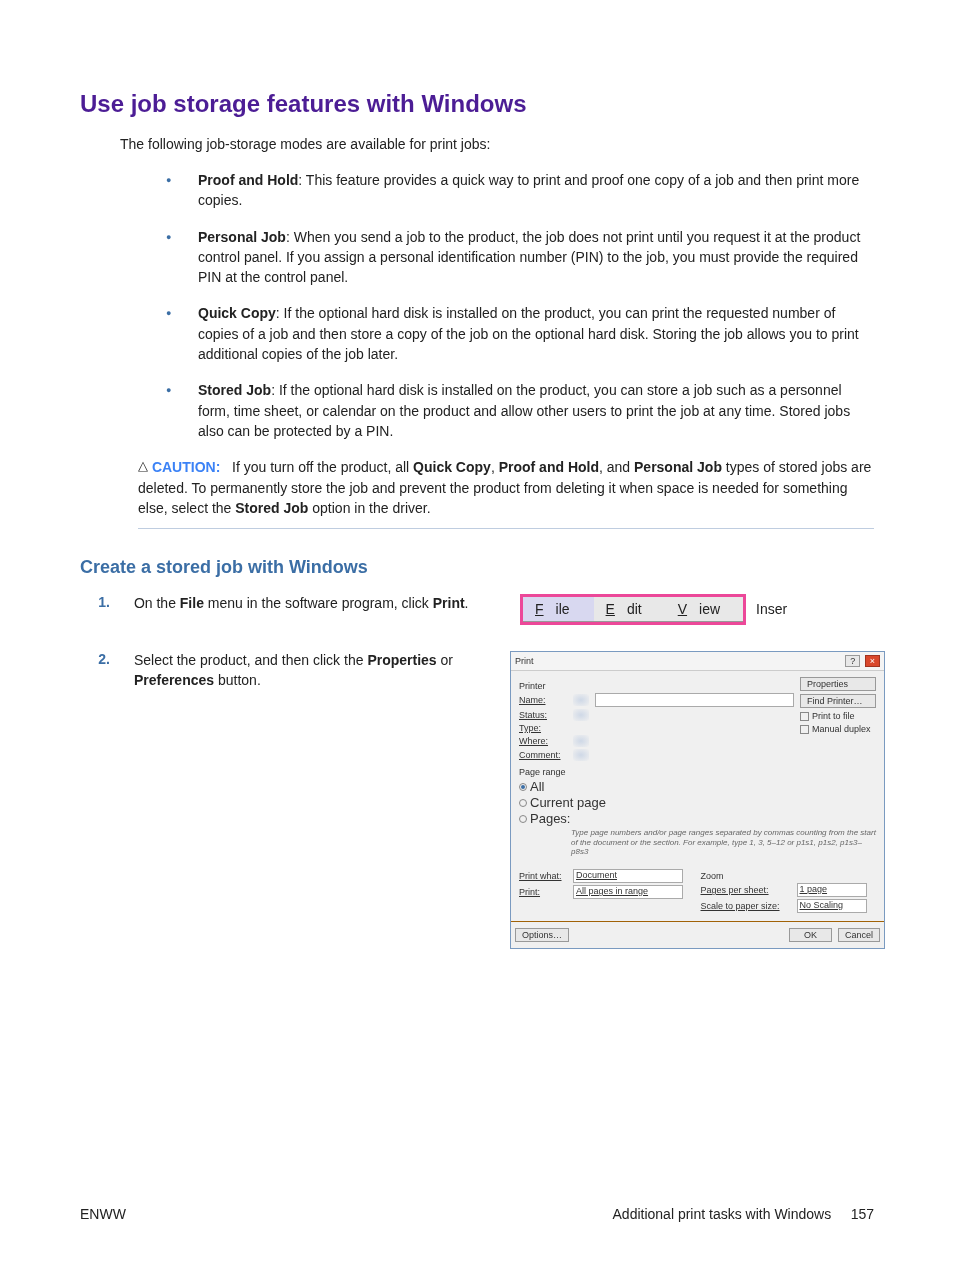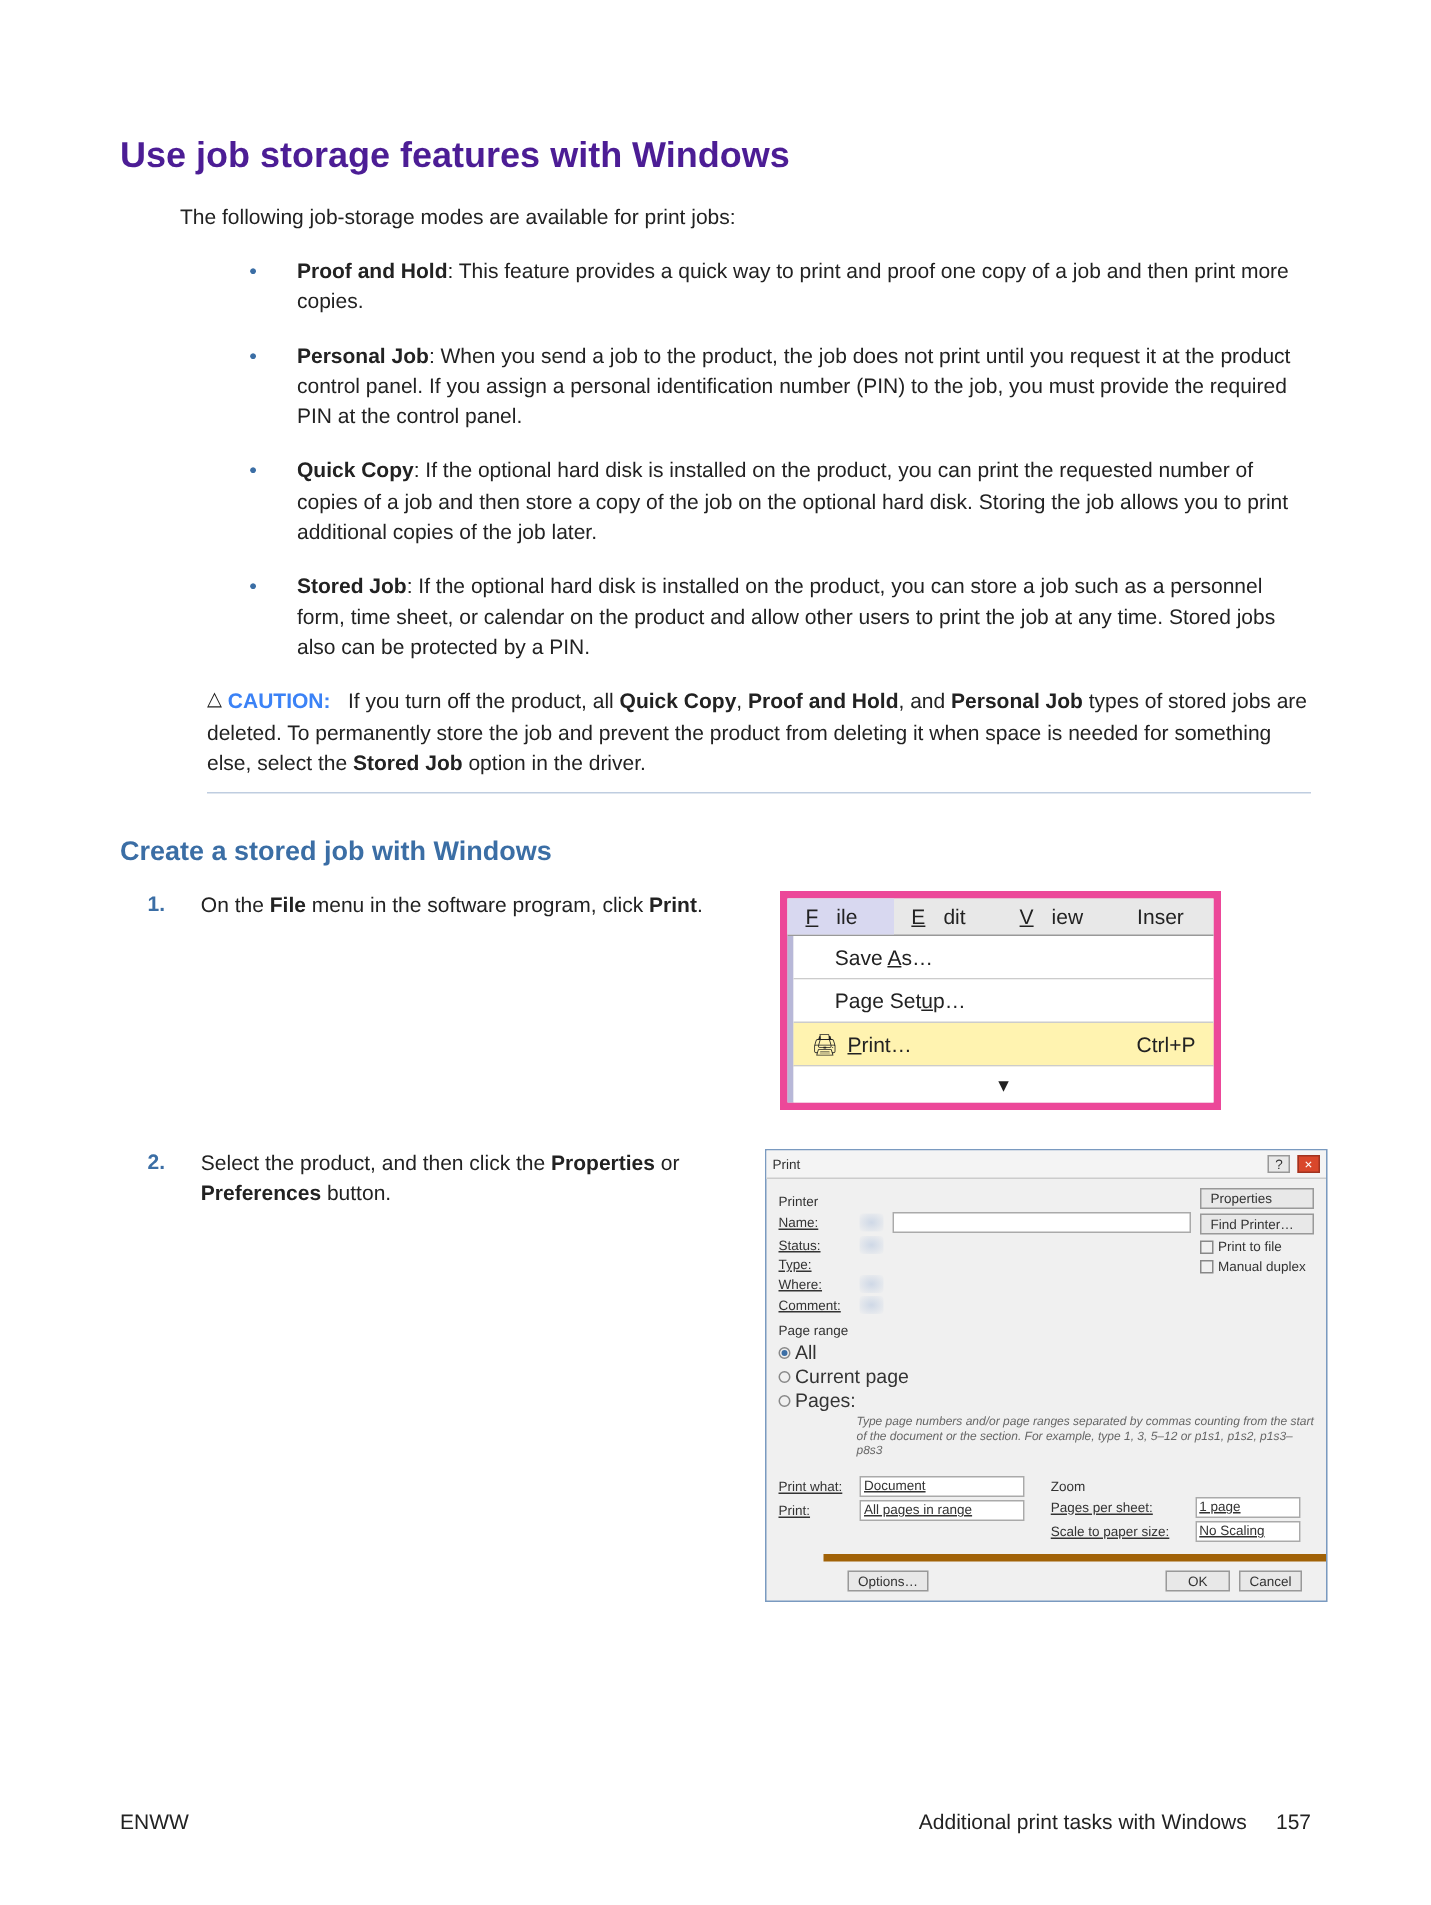--- a/index.html
+++ b/index.html
@@ -45,22 +45,22 @@
   }
   .caution-label { color: #3b82f6; font-weight: bold; }
   .steps-row { display: flex; margin-bottom: 26px; align-items: flex-start; }
   .step-text-col { flex: 0 0 430px; padding-right: 20px; }
   .step-img-col { flex: 0 0 370px; }
   .step-num { color: #3b6ea5; font-weight: bold; display:inline-block; width:30px; text-align:right; }
   .step-body { display:inline-block; width: 370px; vertical-align: top; padding-left: 20px; line-height:1.4;}
   .footer { position: absolute; bottom: 48px; left: 80px; right: 80px; display:flex; justify-content:space-between; font-size: 14px;}
   
   .menu-shot {
-    border: 5px solid #ec4899;
-    width: 294px;
+    border: 3px solid #ec4899;
+    width: 226px;
     margin-left: 10px;
     background: #e8e8e8;
   }
   .menu-bar { display:flex; border-bottom:1px solid #999; background:#e8e8e8; }
   .menu-bar span { padding: 4px 12px; font-family: Tahoma, sans-serif; font-size:14px; }
   .menu-bar span.active { background:#d8d8f0; }
   .menu-list { border-left: 4px solid #b8b8d8; }
   .menu-item { padding: 6px 12px; font-family: Tahoma, sans-serif; font-size:14px; border-bottom:1px solid #ccc; background:#fff;}
   .menu-item.sel { background:#fff3b0; display:flex; justify-content:space-between; }
   .menu-item .printicon { display:inline-block; width:18px; margin-right:6px; }
@@ -85,21 +85,21 @@
   .dlg-btn { border:1px solid #999; background:#e8e8e8; padding:1px 6px; font-size:9px; white-space:nowrap;}
   .dlg-side { width:76px; display:flex; flex-direction:column; gap:3px; margin-left:6px;}
   .dlg-check { font-size:9px; display:flex; align-items:center; gap:3px;}
   .dlg-pagerange { margin-top:4px;}
   .dlg-radio { font-size:13px; display:flex; align-items:center; gap:3px; margin:1px 0;}
   .dlg-note { font-size:8px; color:#666; margin-left:52px; margin-top:2px; line-height:1.2;font-style:italic;}
   .dlg-bottom { display:flex; justify-content:space-between; gap:6px; margin-top:6px; padding-top:4px;}
   .dlg-bottom-left { flex:1;}
   .dlg-bottom-right { flex:1;}
   .dlg-sel { border:1px solid #aaa; background:#fff; height:14px; width:110px; font-size:9px; padding:0 2px;}
-  .dlg-footer { display:flex; justify-content:space-between; padding:6px 16px; border-top:5px solid #a16207;margin-left:38px;}
+  .dlg-footer { display:flex; justify-content:space-between; padding:6px 4px; border-top:1px solid #a16207;}
   .dlg-footer-right { display:flex; gap:6px;}
   .blur-icon { display:inline-block; width:16px; height:12px; background: radial-gradient(#b8c8e0,#f0f0f0); opacity:0.6; border-radius:2px; }
   .radio-dot { width:8px;height:8px;border:1px solid #888;border-radius:50%;display:inline-block;}
   .radio-dot.on::after{content:"";display:block;width:4px;height:4px;background:#3b6ea5;border-radius:50%;margin:1px auto;}
   .chk { width:9px;height:9px;border:1px solid #888;display:inline-block;}
   u.accel { text-decoration: underline; }
   .triangle-icon { font-size:13px; vertical-align:top; }
   .toprow { display:flex; align-items:flex-start; }
   .toprow-left { flex:1; }
 </style>
@@ -133,29 +133,20 @@
     </span>
   </div>
   <div class="step-img-col">
     <div class="menu-shot">
       <div class="menu-bar">
         <span class="active"><u class="accel">F</u><span>ile</span></span>
         <span><u class="accel">E</u><span>dit</span></span>
         <span><u class="accel">V</u><span>iew</span></span>
         <span>Inser</span>
       </div>
-      <div class="menu-list">
-        <div class="menu-item">&nbsp;&nbsp;&nbsp;&nbsp;Save <u class="accel">A</u>s…</div>
-        <div class="menu-item">&nbsp;&nbsp;&nbsp;&nbsp;Page Set<u class="accel">u</u>p…</div>
-        <div class="menu-item sel">
-          <span><span class="printicon">🖨</span><u class="accel">P</u>rint…</span>
-          <span>Ctrl+P</span>
-        </div>
-        <div class="menu-expand">▾</div>
-      </div>
     </div>
   </div>
 </div>
 
 <div class="steps-row">
   <div class="step-text-col">
     <span class="step-num">2.</span>
     <span class="step-body">
       <span>Select the product, and then click the </span><b>Properties</b><span> or </span><b>Preferences</b><span> button.</span>
     </span>

